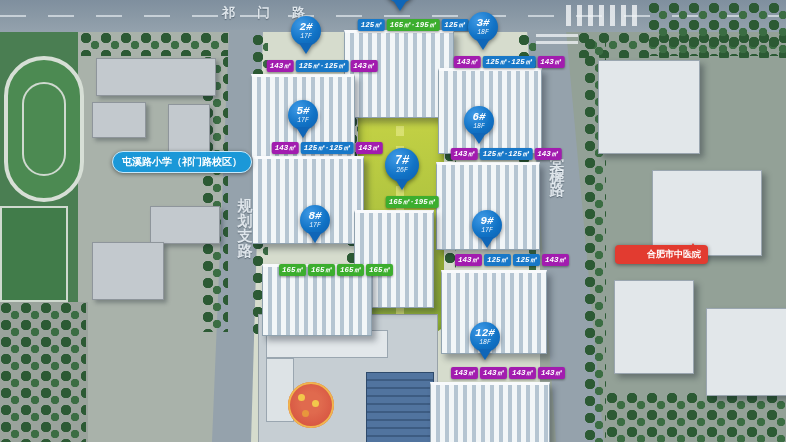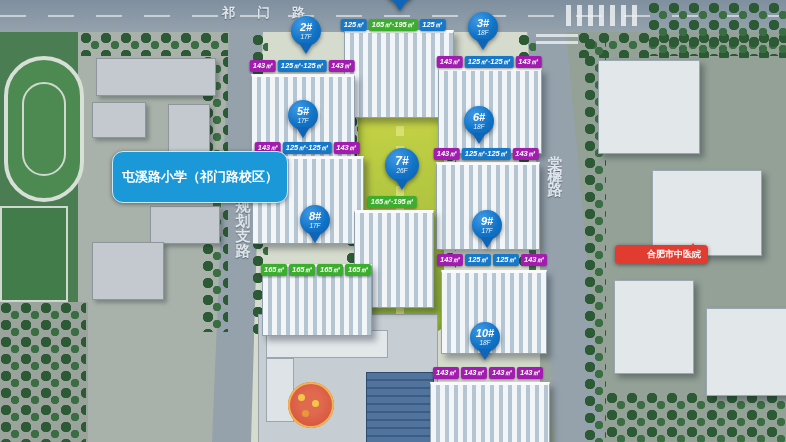--- a/index.html
+++ b/index.html
@@ -1,17 +1,17 @@
 <!DOCTYPE html>
 <html><head>
 <meta charset="utf-8">
 <style>
   html,body{margin:0;padding:0;background:#6f7f77;}
   .scene{position:relative;width:786px;height:442px;overflow:hidden;
-         font-family:Liberation Sans, sans-serif;
+         font-family:Liberation Mono, monospace;
          background:#9aa69b;}
   
   .zone{position:absolute;z-index:0;}
   .zone-school{left:78px;top:30px;width:152px;height:412px;background:#a9b2aa;}
   .zone-center{left:250px;top:30px;width:290px;height:412px;background:#d6dccd;}
   .zone-right{left:566px;top:30px;width:220px;height:412px;background:#93a197;}
   .zone-sportsbase{left:0;top:30px;width:80px;height:412px;background:#4a7e52;}
   .zone-graybl{left:0;top:302px;width:88px;height:140px;background:#9aa39c;}
   
   .road-top{position:absolute;left:0;top:0;width:786px;height:32px;z-index:1;
@@ -69,21 +69,21 @@
         border:1px solid #2e4a6b;}
   
   .road-name{position:absolute;z-index:6;color:rgba(238,244,248,.88);font-weight:700;
         text-shadow:0 1px 1px rgba(40,55,70,.5);}
   .road-name-top{left:222px;top:4px;font-size:13px;letter-spacing:22px;white-space:nowrap;}
   .road-name-vert{writing-mode:vertical-rl;font-size:15px;}
   .road-name-left{left:233px;top:186px;letter-spacing:15px;}
   .road-name-right{left:545px;top:144px;letter-spacing:13px;}
   
   .chips{position:absolute;display:flex;gap:2px;transform:translateX(-50%);z-index:8;
-         filter:drop-shadow(0 1px 1px rgba(0,0,0,.4));}
+         filter:drop-shadow(0 1px 1px rgba(0,0,0,.4));margin-left:20px;}
   .chip{padding:1px 3px;border-radius:2px;color:#fff;font-size:7.5px;font-weight:700;
         font-style:italic;white-space:nowrap;line-height:1.35;}
   .chip.orange{background:#a21caf;}
   .chip.blue{background:#1878c8;}
   .chip.green{background:#3cae2e;}
   
   .pin{position:absolute;transform:translateX(-50%);text-align:center;z-index:9;
        filter:drop-shadow(0 2px 2px rgba(0,0,0,.45));}
   .pin-head{width:30px;height:30px;border-radius:50%;margin:0 auto;color:#fff;
        background:radial-gradient(circle at 35% 28%,#3f9ae6 0%,#1173c6 55%,#0d5eae 100%);
@@ -91,21 +91,21 @@
   .pin-label{font-size:11px;font-weight:700;font-style:italic;}
   .pin-sub{font-size:6.5px;font-style:italic;opacity:.92;margin-top:1px;}
   .pin-tail{width:0;height:0;margin:-3px auto 0;border:7px solid transparent;
        border-top:11px solid #0f66b8;}
   .pin.big .pin-head{width:34px;height:34px;}
   .pin.big .pin-label{font-size:12px;}
   
   .poi{position:absolute;z-index:10;color:#fff;white-space:nowrap;
        filter:drop-shadow(0 1px 2px rgba(0,0,0,.45));}
   .poi-school{left:112px;top:151px;background:#1b98d8;border:1px solid #c8e9fa;
-       border-radius:11px;padding:16px 9px;font-size:13px;font-weight:700;}
+       border-radius:11px;padding:3px 9px;font-size:10px;font-weight:700;}
   .poi-red{background:#e23b30;border-radius:4px;padding:3px 7px;font-size:9px;font-weight:700;}
   .poi-h3{left:668px;top:192px;}
   .poi-h3::after{content:"";position:absolute;left:12px;bottom:-7px;
        border:5px solid transparent;border-top:8px solid #e23b30;}
   .poi-tcm{left:615px;top:245px;padding-left:32px;}
   .poi-tcm::after{content:"";position:absolute;right:10px;top:-7px;
        border:5px solid transparent;border-bottom:8px solid #e23b30;}
 </style>
 </head>
 <body>
@@ -267,21 +267,21 @@
   </div>
   <div class="pin" style="left:487px;top:210px;">
     <div class="pin-head">
       <span class="pin-label">9#</span>
       <span class="pin-sub">17F</span>
     </div>
     <div class="pin-tail"></div>
   </div>
   <div class="pin" style="left:485px;top:322px;">
     <div class="pin-head">
-      <span class="pin-label">10#</span>
+      <span class="pin-label">12#</span>
       <span class="pin-sub">18F</span>
     </div>
     <div class="pin-tail"></div>
   </div>
 
   <div class="poi poi-school">屯溪路小学（祁门路校区）</div>
   <div class="poi poi-red poi-tcm">合肥市中医院</div>
 
 </div>
 

